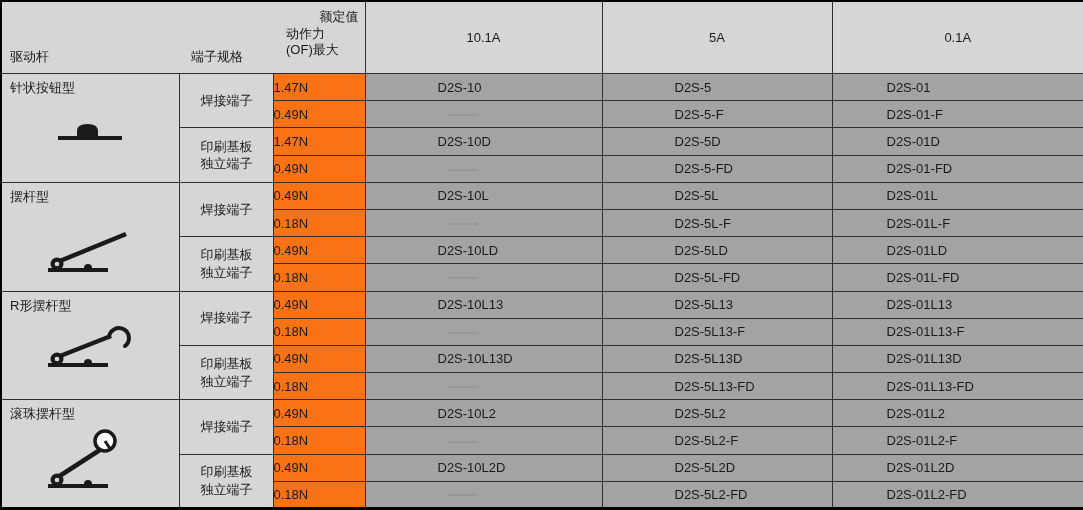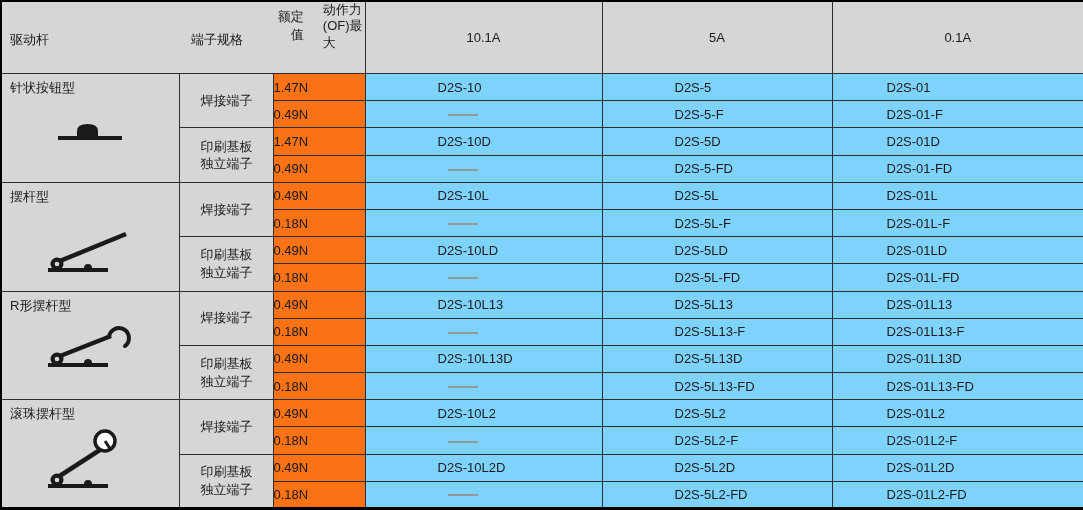--- a/index.html
+++ b/index.html
@@ -3,34 +3,34 @@
 <meta charset="utf-8">
 <style>
   html,body{margin:0;padding:0;background:#fff;}
   body{font-family:"Liberation Sans","DejaVu Sans",sans-serif;color:#1a1a1a;-webkit-font-smoothing:antialiased;}
   .wrap{width:1083px;height:510px;box-sizing:border-box;}
   table{border-collapse:collapse;table-layout:fixed;width:1083px;height:510px;
         border:2px solid #000;border-bottom:3px solid #000;}
   td,th{border:1px solid #2e2e2e;font-weight:normal;font-size:13px;padding:0;box-sizing:border-box;overflow:hidden;}
   
   thead th{background:#d6d6d6;height:71px;}
-  th.h-lever,th.h-term{vertical-align:bottom;text-align:left;padding:0 0 24px 8px;border-right:hidden;}
+  th.h-lever,th.h-term{vertical-align:bottom;text-align:left;padding:0 0 7px 8px;border-right:hidden;}
   th.h-term{padding-left:12px;border-left:hidden;}
   th.h-rated{border-left:hidden;}
-  th.h-rated .box{display:flex;justify-content:flex-start;height:71px;}
+  th.h-rated .box{display:flex;flex-direction:column;justify-content:flex-start;height:71px;}
   th.h-rated .top{text-align:right;padding:6px 6px 0 0;}
   th.h-rated .bot{text-align:left;padding:0 0 6px 13px;line-height:1.25;}
   th.h-cur{text-align:center;vertical-align:middle;margin-left:16px;}
   
   tbody tr{height:23px;}
   td.lever{background:#d6d6d6;vertical-align:top;text-align:left;}
   td.lever .lbl{padding:5px 0 0 8px;}
   td.term{background:#d6d6d6;text-align:left;padding-left:21px;line-height:1.35;}
   td.force{background:#f97316;text-align:left;}
-  td.model{background:#7dd3fc;text-align:left;}
+  td.model{background:#a3a3a3;text-align:left;}
   td.c4{padding-left:72px;}
   td.c5{padding-left:72px;}
   td.c6{padding-left:54px;}
   .dash{display:inline-block;width:30px;height:2px;background:#979797;vertical-align:middle;margin-left:10px;}
   .ic{display:block;}
   .ic.g0{margin:26px 0 0 56px;}
   .ic.g1{margin:20px 0 0 46px;}
   .ic.g2{margin:2px 0 0 46px;}
   .ic.g3{margin:5px 0 0 46px;}
 </style>

